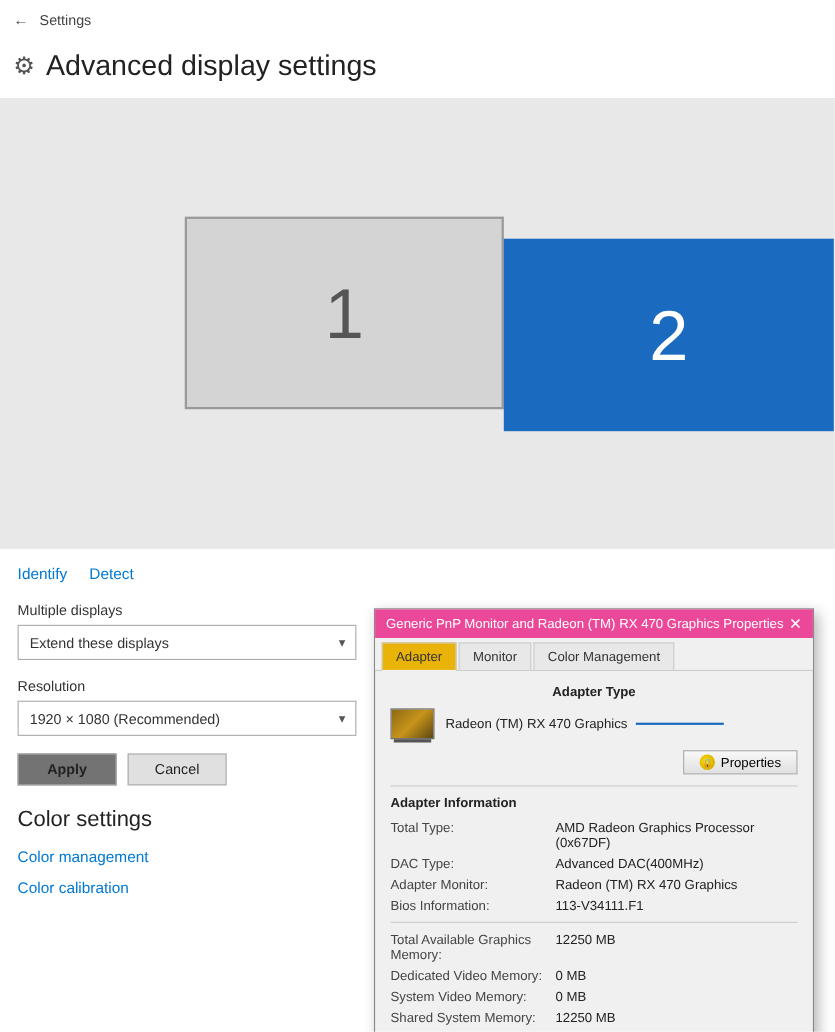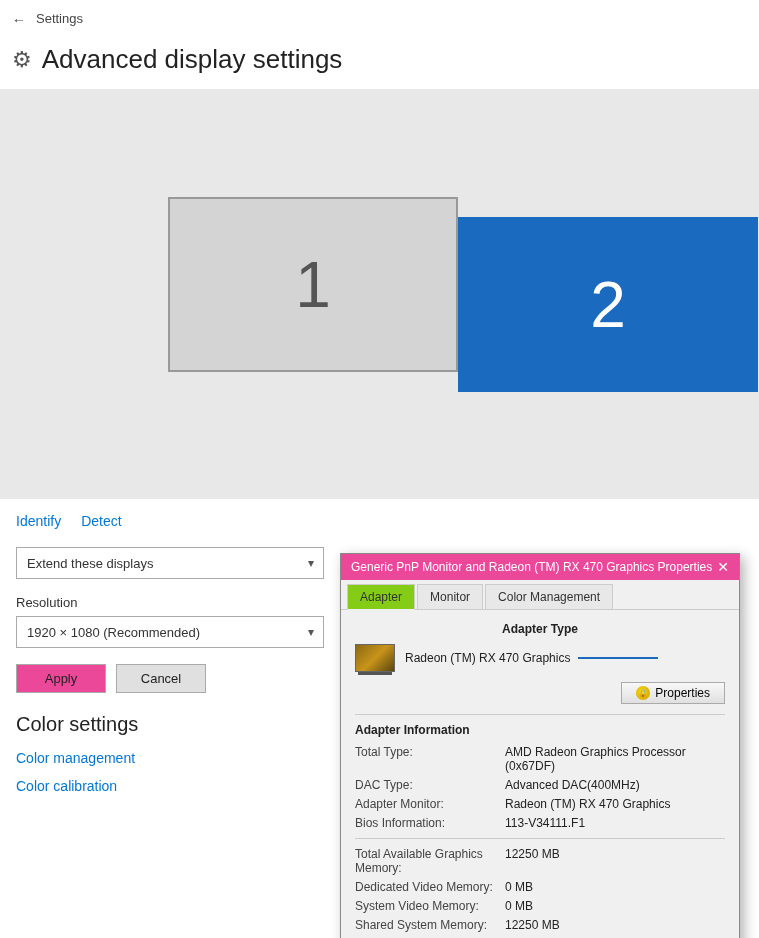--- a/index.html
+++ b/index.html
@@ -138,27 +138,28 @@
       font-size: 13px;
       color: #333;
       margin-bottom: 6px;
     }
     .action-buttons {
       display: flex;
       gap: 10px;
       margin-top: 16px;
     }
     .btn-apply {
-      background: #ec4899;
+      background: #737373;
       border: 1px solid #aaa;
       padding: 6px 20px;
       font-size: 13px;
       cursor: pointer;
       color: #222;
       min-width: 90px;
+      font-weight: bold;
     }
     .btn-cancel {
       background: #e0e0e0;
       border: 1px solid #aaa;
       padding: 6px 20px;
       font-size: 13px;
       cursor: pointer;
       color: #222;
       min-width: 90px;
     }
@@ -219,21 +220,21 @@
     .dialog-tab {
       padding: 5px 12px;
       font-size: 12px;
       cursor: pointer;
       border: 1px solid #ccc;
       border-bottom: none;
       background: #e8e8e8;
       color: #333;
     }
     .dialog-tab.active {
-      background: #84cc16;
+      background: #eab308;
       border-bottom: 1px solid #f0f0f0;
       margin-bottom: -1px;
       z-index: 1;
     }
     .dialog-body {
       padding: 12px 14px;
       font-size: 12px;
       color: #222;
     }
     .adapter-type-label {
@@ -342,20 +343,21 @@
     <span class="monitor-2-label">2</span>
   </div>
 </div>
 
 <div class="controls-section">
   <div class="identify-detect">
     <button class="link-btn">Identify</button>
     <button class="link-btn">Detect</button>
   </div>
 
+  <div class="label-text">Multiple displays</div>
   <div class="dropdown-wrapper">
     <select class="dropdown-select">
       <option>Extend these displays</option>
       <option>Duplicate these displays</option>
       <option>Show only on 1</option>
       <option>Show only on 2</option>
     </select>
     <span class="dropdown-arrow">▾</span>
   </div>
 

